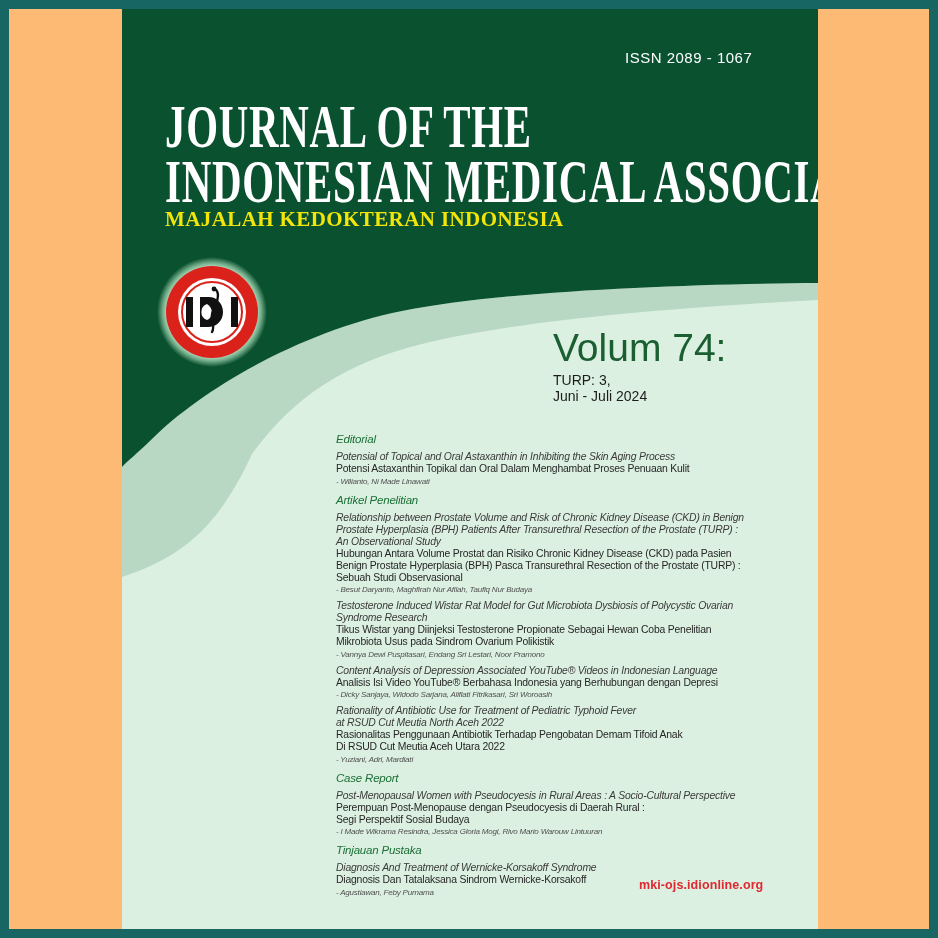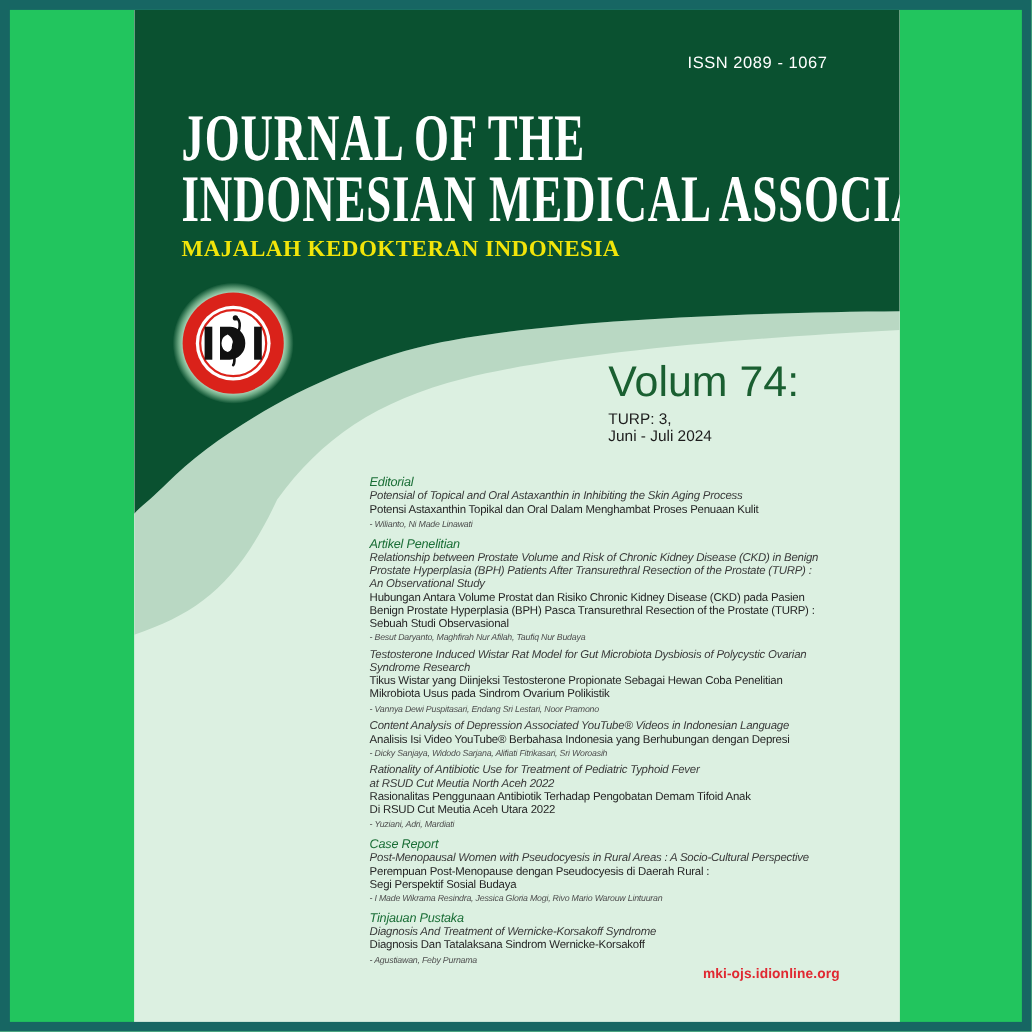--- a/index.html
+++ b/index.html
@@ -1,53 +1,53 @@
 <!DOCTYPE html>
 <html><head>
 <meta charset="utf-8">
 <style>
   html,body{margin:0;padding:0;}
   #page{
-    position:relative;width:938px;height:938px;background:#22c55e;
+    position:relative;width:938px;height:938px;background:#fdba74;
     font-family:"Liberation Sans",sans-serif;overflow:hidden;
   }
   .frame{position:absolute;inset:0;border:9px solid #176663;pointer-events:none;z-index:50;}
   .cover{position:absolute;left:122px;top:9px;width:696px;height:921px;background:#dcf0e1;overflow:hidden;}
   .bg{position:absolute;inset:0;width:100%;height:100%;display:block;}
 
   .issn{
     position:absolute;left:503px;top:40px;color:#ffffff;
     font-size:15px;letter-spacing:.5px;white-space:nowrap;
   }
   .title-block{position:absolute;left:43px;top:88px;width:660px;}
   .title-line{
     font-family:"Liberation Serif",serif;font-weight:700;color:#ffffff;
     font-size:56px;line-height:55px;white-space:nowrap;
     transform:scale(0.73,1.08);transform-origin:left top;letter-spacing:1px;
   }
   .subtitle{
-    margin-top:7px;font-family:"Liberation Serif",serif;font-weight:700;
+    font-family:"Liberation Serif",serif;font-weight:700;
     color:#f2e50a;font-size:21px;letter-spacing:.4px;white-space:nowrap;
   }
 
   .logo{position:absolute;left:34px;top:247px;width:112px;height:112px;}
   .logo svg{display:block;width:100%;height:100%;}
 
   .issue{position:absolute;left:431px;top:318px;color:#1c1c1c;}
   .vol{font-size:39px;color:#1a5f31;line-height:42px;white-space:nowrap;}
   .nomor{font-size:14px;margin-top:3px;line-height:16px;}
   .period{font-size:14px;line-height:16px;}
 
   .toc{position:absolute;left:214px;top:424px;width:470px;
        font-size:10.4px;line-height:12px;letter-spacing:-.2px;color:#2b2b2b;}
   .sec{margin-top:8px;}
   .sec:first-child{margin-top:0;}
   .sec-h{font-weight:400;font-style:italic;color:#1a6e36;font-size:11.5px;line-height:13px;}
   .art{margin-top:6px;}
-  .art.first{margin-top:0;}
+  .art.first{margin-top:5px;}
   .t-en{font-style:italic;color:#3a3a3a;white-space:pre-line;}
   .t-id{color:#262626;white-space:pre-line;}
   .t-auth{font-style:italic;font-size:8px;line-height:9px;margin-top:1.5px;color:#4f4f4f;white-space:pre-line;}
 
   .footer-url{
     position:absolute;left:517px;top:869px;color:#e02831;font-weight:700;
     font-size:12.5px;letter-spacing:.1px;cursor:pointer;white-space:nowrap;
   }
 </style>
 </head>

